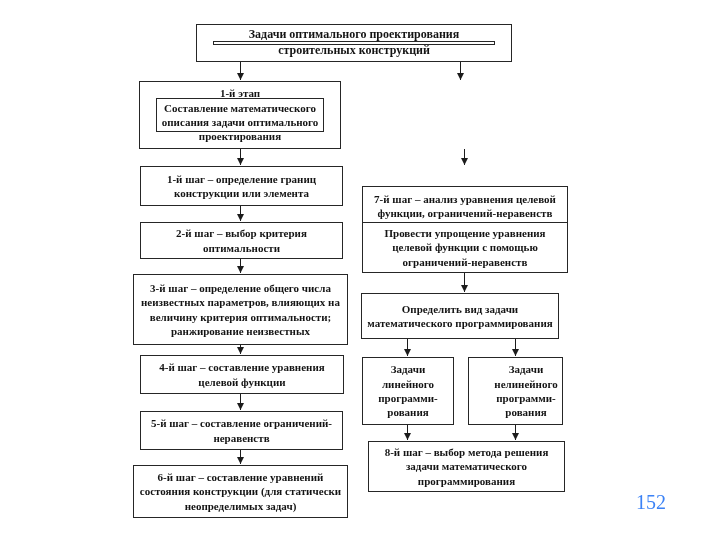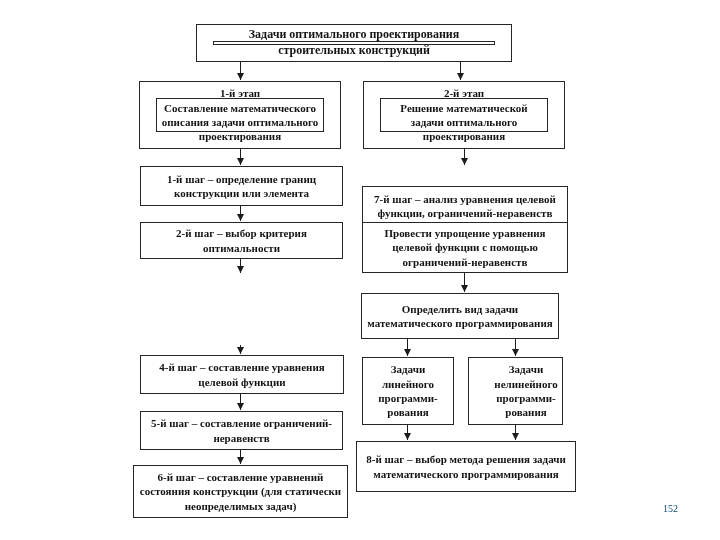--- a/index.html
+++ b/index.html
@@ -37,24 +37,24 @@
     flex-direction: column;
     align-items: center;
     justify-content: center;
     padding: 1px 4px;
   }
   .title-box { font-size: 12px; }
   .stage-label { display:block; }
   .stage-text { display:block; }
   .page-num {
     position: absolute;
-    right: 42px; bottom: 26px;
-    font-size: 10px;
+    right: 54px; bottom: 26px;
+    font-size: 20px;
     font-weight: normal;
-    color: #0c4a6e;
+    color: #3b82f6;
   }
 </style>
 </head>
 <body>
 
 <div class="canvas">
 
   <svg class="arrows" width="720" height="540" viewBox="0 0 720 540">
     <defs>
       <marker id="arrowhead" viewBox="0 0 10 10" refX="10" refY="5" markerWidth="7" markerHeight="7" orient="auto">
@@ -84,37 +84,32 @@
     </div>
   </div>
 
   <div class="dbox" style="left:139px; top:81px; width:202px; height:68px;">
     <div class="dinner">
       <span class="stage-label">1-й этап</span>
       <span class="stage-text">Составление математического описания задачи оптимального проектирования</span>
     </div>
   </div>
 
-  <div class="dbox" style="left:363px; top:81px; width:202px; height:68px;">
-    <div class="dinner">
-      <span class="stage-label">2-й этап</span>
-      <span class="stage-text">Решение математической задачи оптимального проектирования</span>
-    </div>
-  </div>
 
   <div class="box" style="left:140px; top:166px; width:203px; height:40px;">1-й шаг – определение границ конструкции или элемента</div>
   <div class="box" style="left:140px; top:222px; width:203px; height:37px;">2-й шаг – выбор критерия оптимальности</div>
+  <div class="box" style="left:133px; top:274px; width:215px; height:71px;">3-й шаг – определение общего числа неизвестных параметров, влияющих на величину критерия оптимальности; ранжирование неизвестных</div>
   <div class="box" style="left:140px; top:355px; width:204px; height:39px;">4-й шаг – составление уравнения целевой функции</div>
   <div class="box" style="left:140px; top:411px; width:203px; height:39px;">5-й шаг – составление ограничений-неравенств</div>
   <div class="box" style="left:133px; top:465px; width:215px; height:53px;">6-й шаг – составление уравнений состояния конструкции (для статически неопределимых задач)</div>
 
   <div class="box" style="left:362px; top:166px; width:206px; height:40px;margin-top:20px;">7-й шаг – анализ уравнения целевой функции, ограничений-неравенств</div>
   <div class="box" style="left:362px; top:222px; width:206px; height:51px;">Провести упрощение уравнения целевой функции с помощью ограничений-неравенств</div>
   <div class="box" style="left:361px; top:293px; width:198px; height:46px;">Определить вид задачи математического программирования</div>
 
   <div class="box" style="left:362px; top:357px; width:92px; height:68px;">Задачи линейного программи-рования</div>
   <div class="box" style="left:468px; top:357px; width:95px; height:68px;padding-left:25px;">Задачи нелинейного программи-рования</div>
 
-  <div class="box" style="left:356px; top:441px; width:220px; height:51px;">8-й шаг – выбор метода решения задачи математического программирования</div>
+  <div class="box" style="left:368px; top:441px; width:197px; height:51px;">8-й шаг – выбор метода решения задачи математического программирования</div>
 
   <div class="page-num">152</div>
 
 </div>
 
 </body></html>

